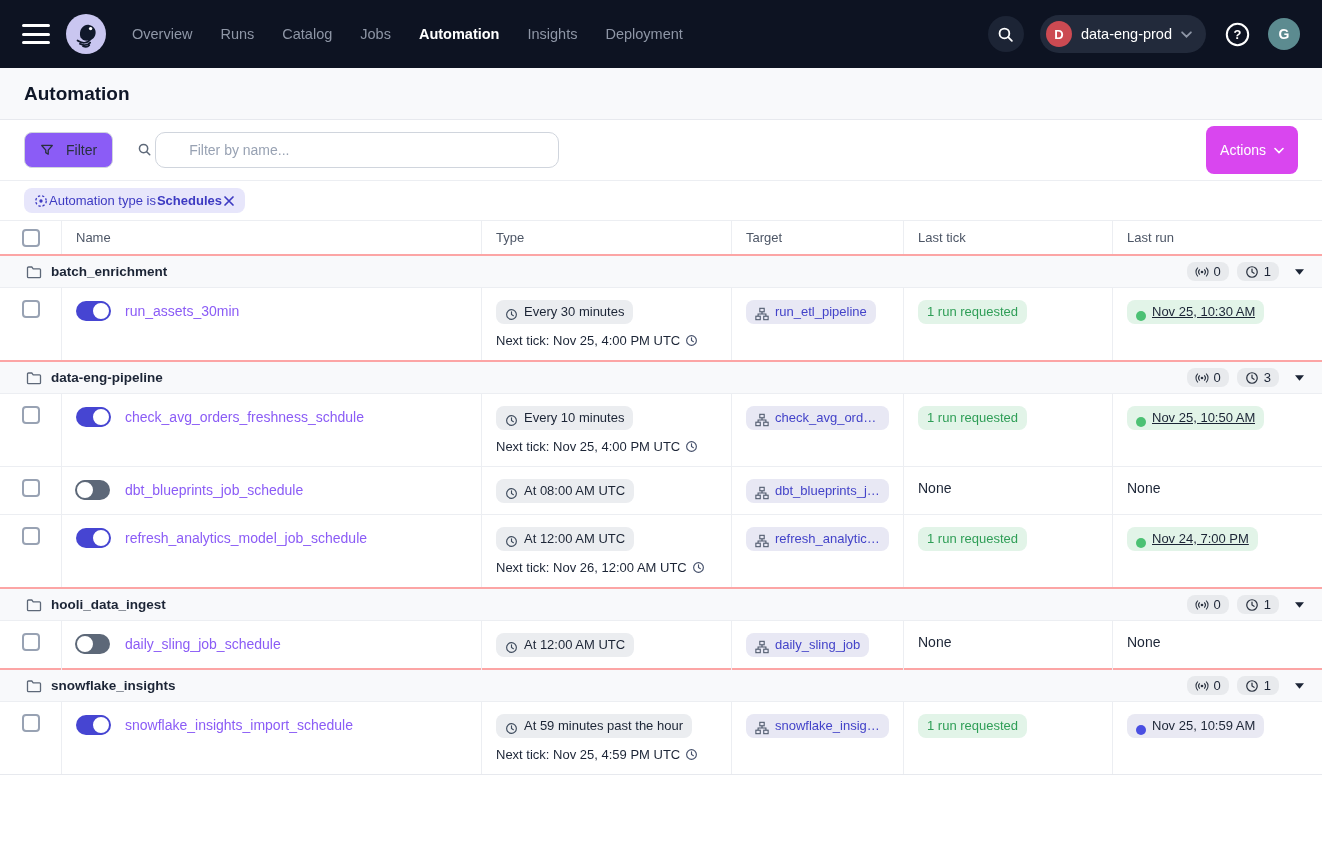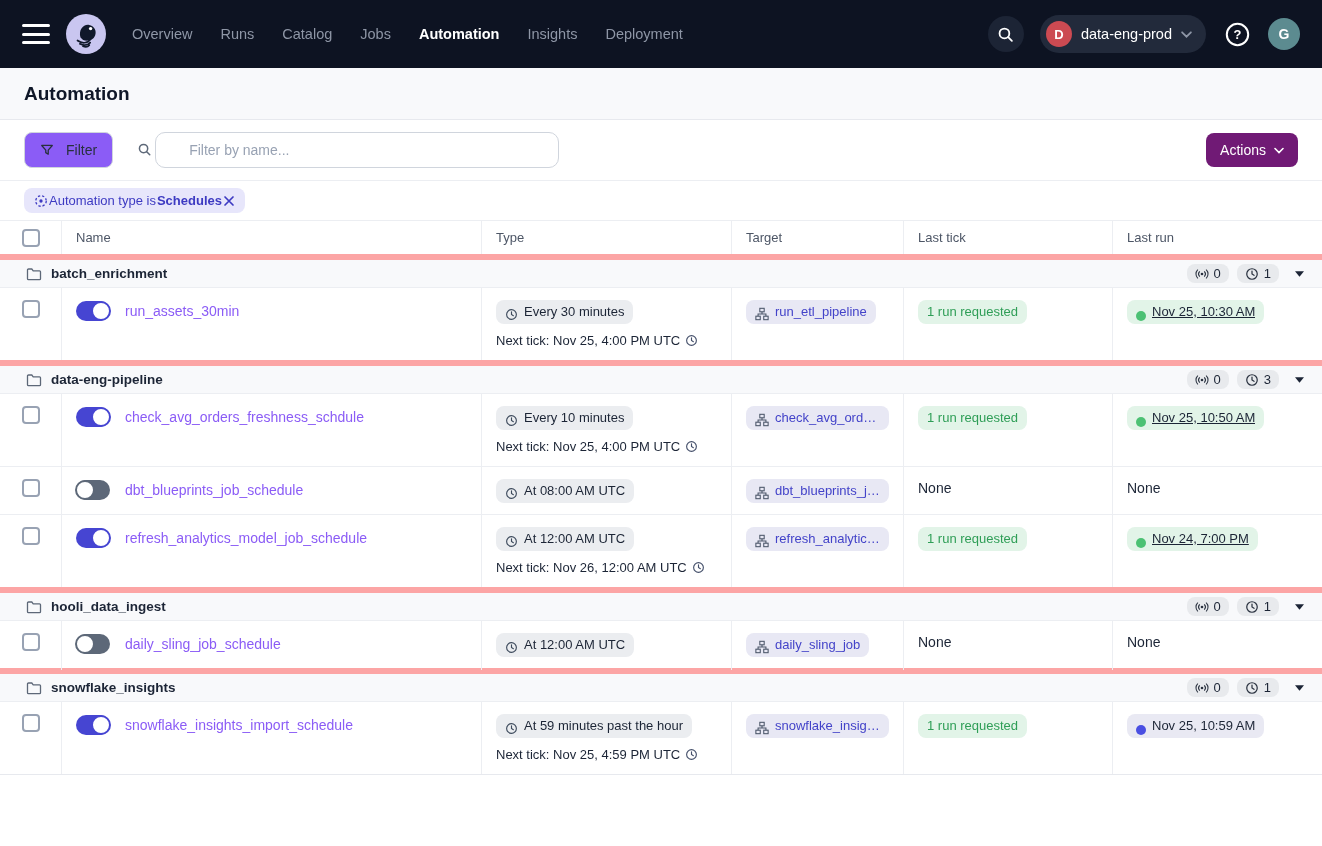--- a/index.html
+++ b/index.html
@@ -25,40 +25,40 @@
   .titlebar { height:52px; background:#f8f9fb; border-bottom:1px solid #e7e9ee; display:flex; align-items:center; padding:0 24px; }
   .titlebar h1 { font-size:19px; font-weight:700; color:#0f1728; }
 
   
   .toolbar { height:61px; display:flex; align-items:center; gap:13px; padding:0 24px; border-bottom:1px solid #eceef2; }
   .filter-btn { height:36px; border:1px solid #d0d5dd; background:#8b5cf6; border-radius:8px; display:inline-flex; align-items:center; gap:12px; padding:0 15px; font-size:14px; color:#28303e; cursor:pointer; }
   .search-wrap { position:relative; }
   .search-wrap .mag { position:absolute; left:11px; top:10px; color:#5d6878; }
   .search-input { width:404px; height:36px; border:1px solid #d0d5dd; border-radius:10px; padding:0 12px 0 33px; font-size:14px; color:#1c2536; font-family:"Liberation Sans",sans-serif;margin-left:29px; }
   .search-input::placeholder { color:#98a2b3; }
-  .actions-btn { margin-left:auto; height:34px; background:#701a75; border:none; border-radius:8px; color:#fff; font-size:14px; display:inline-flex; align-items:center; gap:8px; padding:0 14px; cursor:pointer; font-family:"Liberation Sans",sans-serif; }
+  .actions-btn { margin-left:auto; height:48px; background:#d946ef; border:none; border-radius:8px; color:#fff; font-size:14px; display:inline-flex; align-items:center; gap:8px; padding:0 14px; cursor:pointer; font-family:"Liberation Sans",sans-serif; }
 
   
   .chiprow { height:40px; display:flex; align-items:center; padding:0 24px; border-bottom:1px solid #eceef2; }
   .chip { display:inline-flex; align-items:center; gap:1px; background:#e7e6fb; border-radius:8px; padding:5px 10px; font-size:13px; color:#3d3ac2; }
   .chip .strong { font-weight:700; }
   .chip .x { cursor:pointer; display:flex; }
 
   
   .tbl { border-bottom:1px solid #e7e9ee; }
   .grid { display:grid; grid-template-columns:61px 420px 250px 172px 209px 210px; }
   .grid .cell { padding:12px 14px; min-width:0; }
   .grid .cell + .cell { border-left:1px solid #eceef2; }
   .hrow { height:33px; }
   .hrow .cell { padding:0 14px; display:flex; align-items:center; font-size:13px; color:#4d5666; }
   .c-check { display:flex; justify-content:center; padding:12px 0 !important; }
   .hrow .c-check { padding:0 !important; }
   .checkbox { width:18px; height:18px; border:2px solid #98a2b3; border-radius:4px; background:#fff; cursor:pointer; flex:0 0 auto; }
 
-  .grow { height:33px; background:#f8f9fb; border-top:6px solid #fca5a5; display:flex; align-items:center; padding:0 18px 0 26px;text-align:center; }
+  .grow { height:33px; background:#f8f9fb; border-top:2px solid #fca5a5; display:flex; align-items:center; padding:0 18px 0 26px;text-align:center; }
   .grow .gname { margin-left:9px; font-size:13.5px; font-weight:700; color:#1c2536; }
   .grow .gright { margin-left:auto; display:flex; align-items:center; gap:8px; }
   .count-badge { display:inline-flex; align-items:center; gap:5px; background:#e8eaed; border-radius:8px; padding:2px 8px; font-size:13px; color:#1c2536; }
   .caret-btn { margin-left:8px; cursor:pointer; display:flex; color:#1c2536; }
 
   .row { border-top:1px solid #eceef2; }
   .row.h2 { height:73px; }
   .row.h1 { height:48px; }
   .c-name { display:flex; align-items:flex-start; gap:15px; }
   .name-link { font-size:14px; color:#8b5cf6; cursor:pointer; text-decoration:none; line-height:22px; white-space:nowrap; overflow:hidden; text-overflow:ellipsis; }

